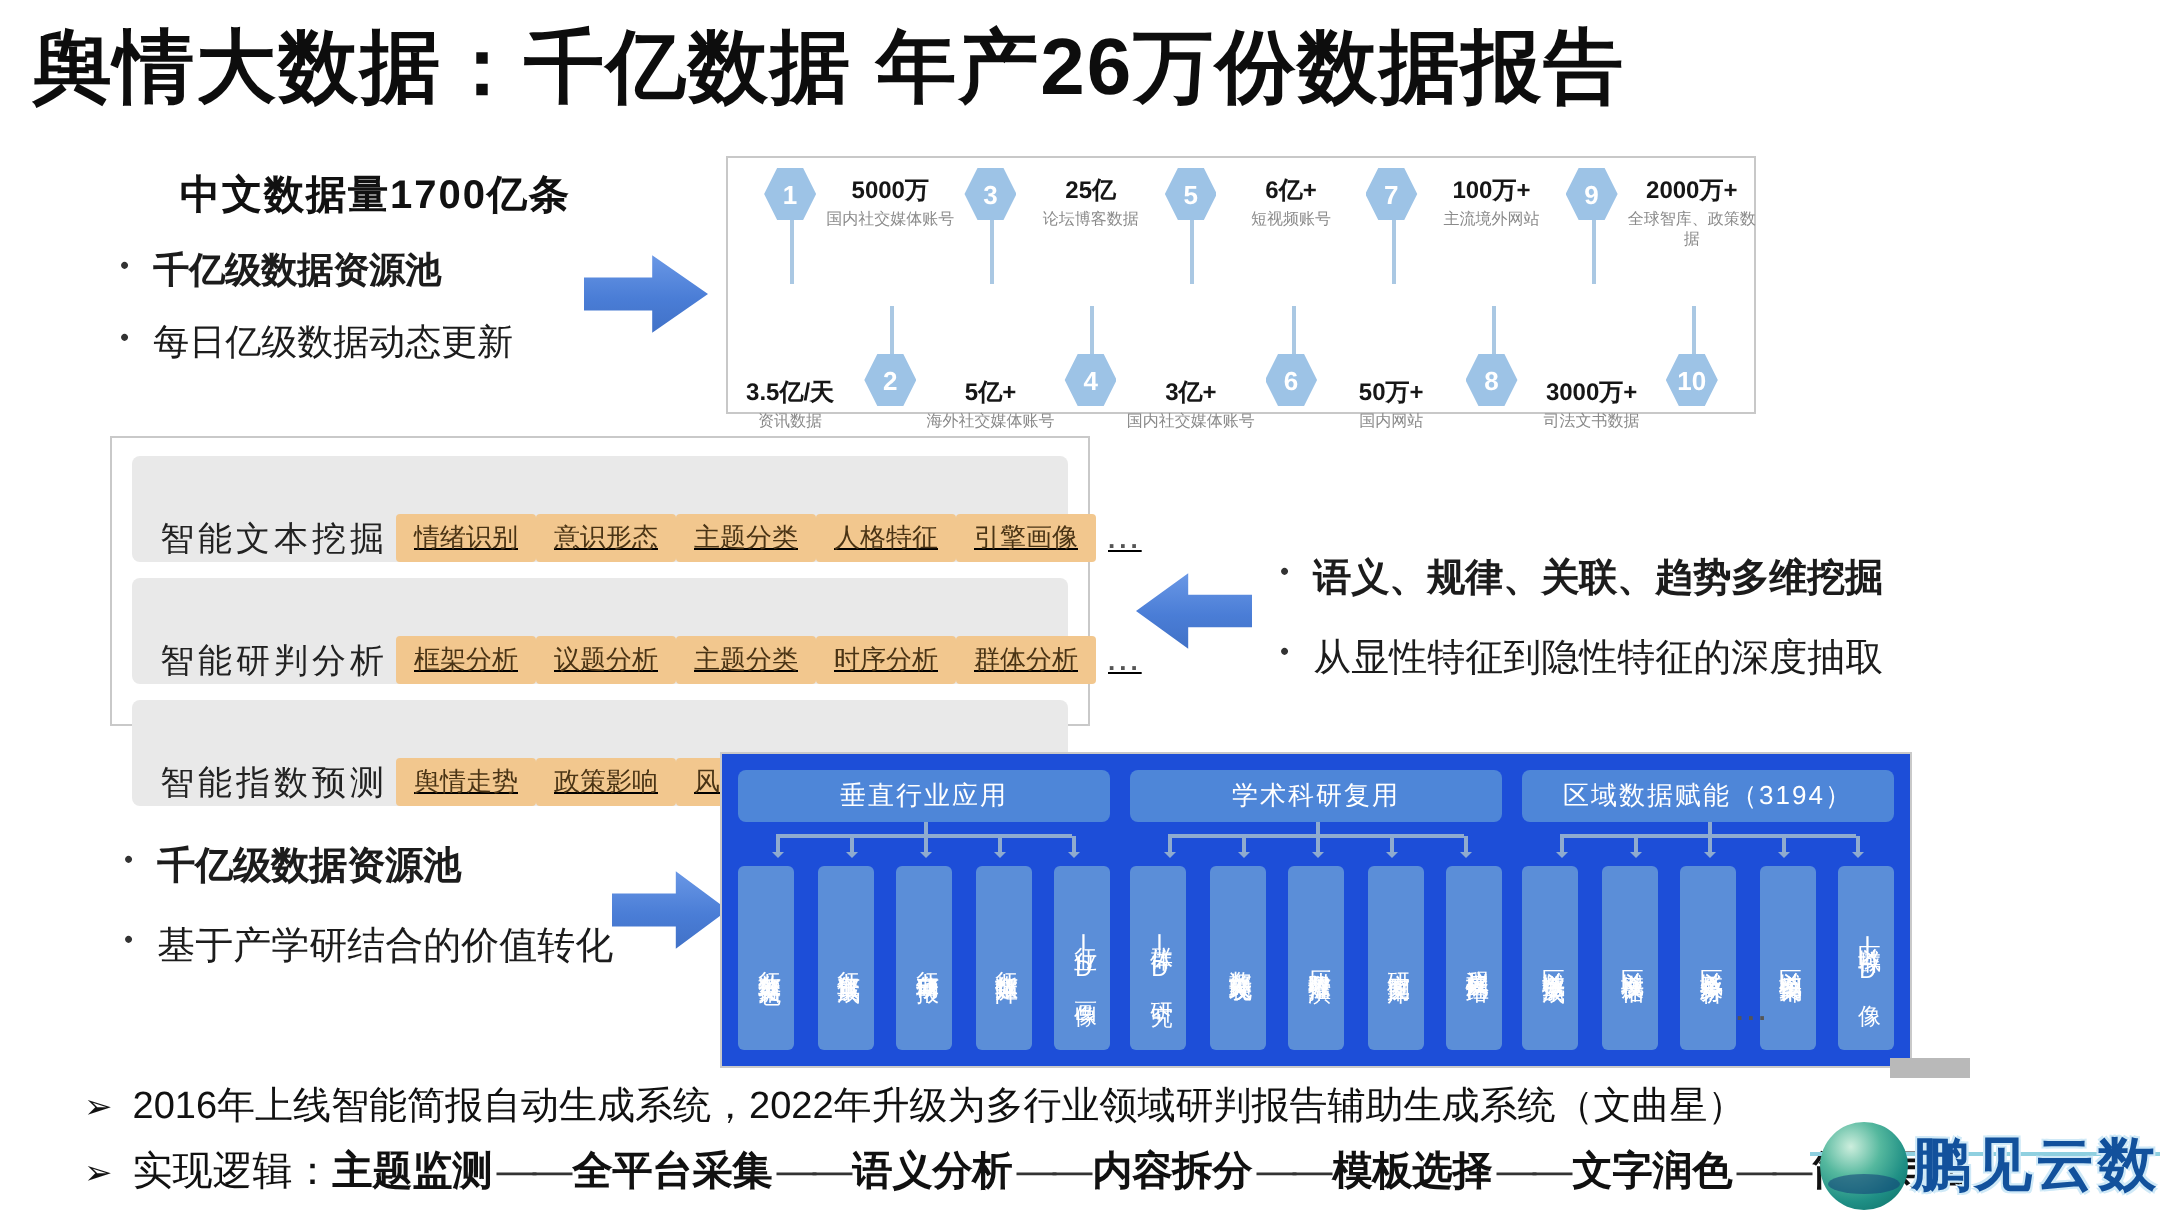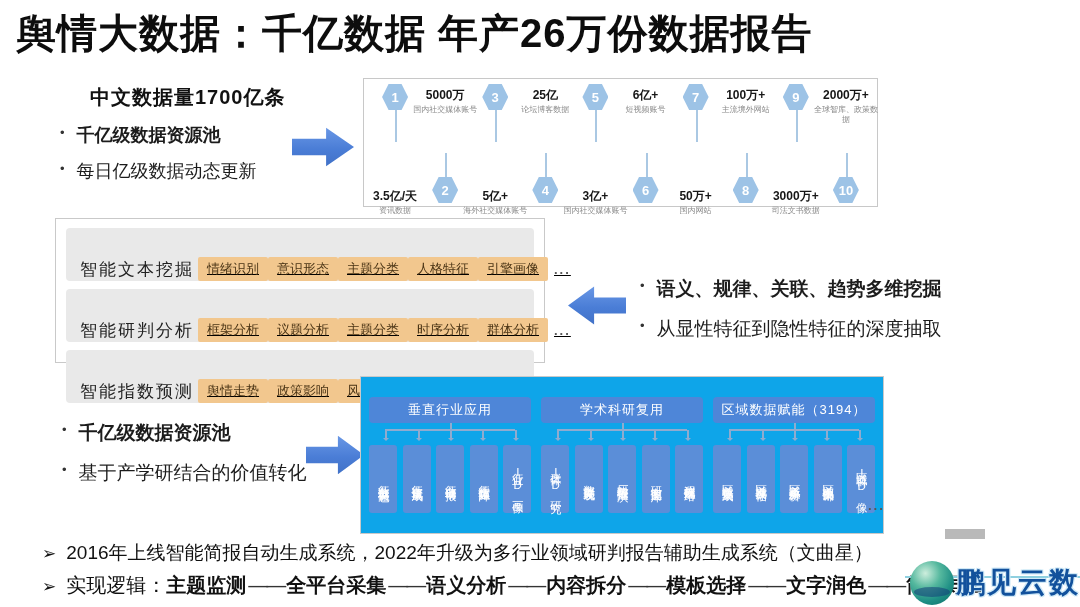--- a/index.html
+++ b/index.html
@@ -51,21 +51,21 @@
   .tag { background:#f2c78e; color:#4a3415; font-size:13px; padding:3px 9px; border-radius:2px; white-space:nowrap; }
   .more-dots { color:#555; font-weight:bold; font-size:13px; letter-spacing:2px; margin-left:6px; }
 
   .cap-bullets { position:absolute; left:640px; top:276px; width:360px; }
   .cap-bullets .bullet-row { font-size:19px; margin-bottom:14px; }
 
   
   .reuse-bullets { position:absolute; left:62px; top:420px; width:290px; }
   .reuse-bullets .bullet-row { font-size:19px; margin-bottom:14px; }
 
-  .reuse-box { position:absolute; left:360px; top:376px; width:524px; height:158px; border:1px solid #c9c9c9; background:#0ea5e9; box-sizing:border-box; padding:20px 8px; display:flex; gap:10px; }
+  .reuse-box { position:absolute; left:360px; top:376px; width:596px; height:158px; border:1px solid #c9c9c9; background:#1d4ed8; box-sizing:border-box; padding:8px 8px; display:flex; gap:10px; }
   .group { flex:1; display:flex; flex-direction:column; }
   .group-header { background:#4e86d8; color:#fff; font-size:13px; text-align:center; border-radius:4px; padding:4px 0; letter-spacing:1px; white-space:nowrap; }
   .connector { position:relative; height:22px; }
   .conn-stub  { position:absolute; left:50%; top:0; height:7px; border-left:2px solid #8fabcf; }
   .conn-hline { position:absolute; left:10%; width:80%; top:6px; border-top:2px solid #8fabcf; }
   .tick { position:absolute; top:7px; width:0; height:9px; border-left:2px solid #8fabcf; }
   .tick::after { content:''; position:absolute; left:-4px; top:8px; border:3.5px solid transparent; border-top-color:#8fabcf; }
   .cols { flex:1; display:flex; justify-content:space-between; }
   .vcol { width:28px; background:#5b8ed8; border-radius:3px; color:#fff; display:flex; align-items:center; justify-content:center; writing-mode:vertical-rl; text-orientation:upright; font-size:11.5px; letter-spacing:1px; line-height:1; padding:3px 0; box-sizing:border-box; }
   .reuse-more { position:absolute; right:5px; bottom:8px; color:#555; font-weight:bold; font-size:13px; letter-spacing:2px; }

